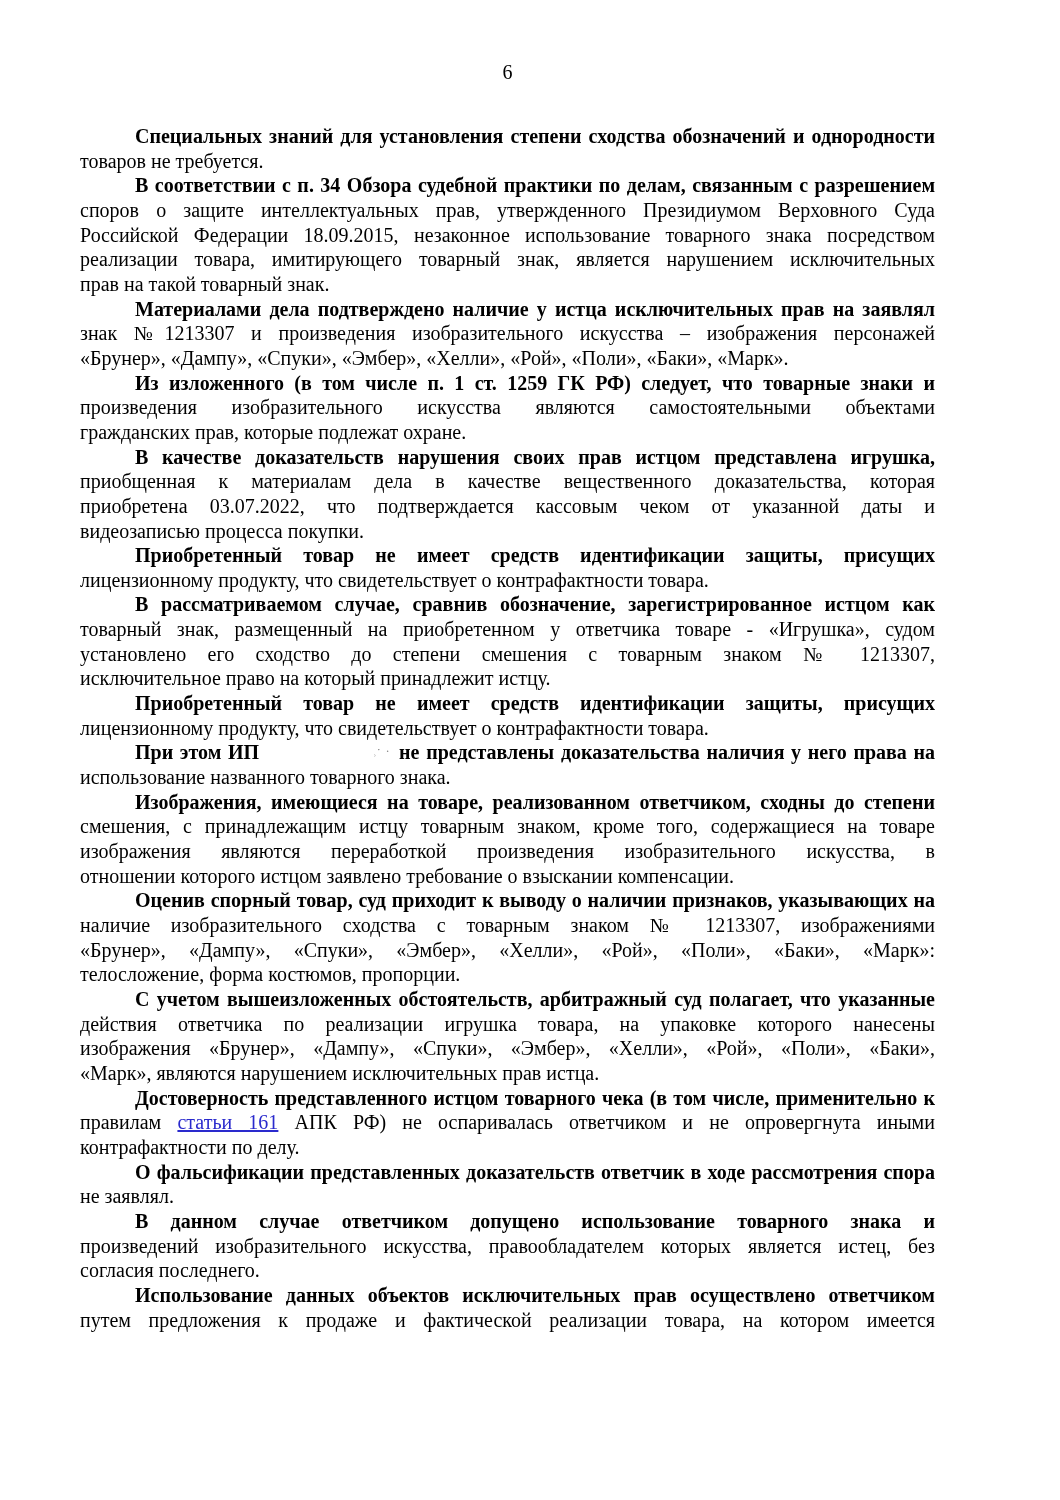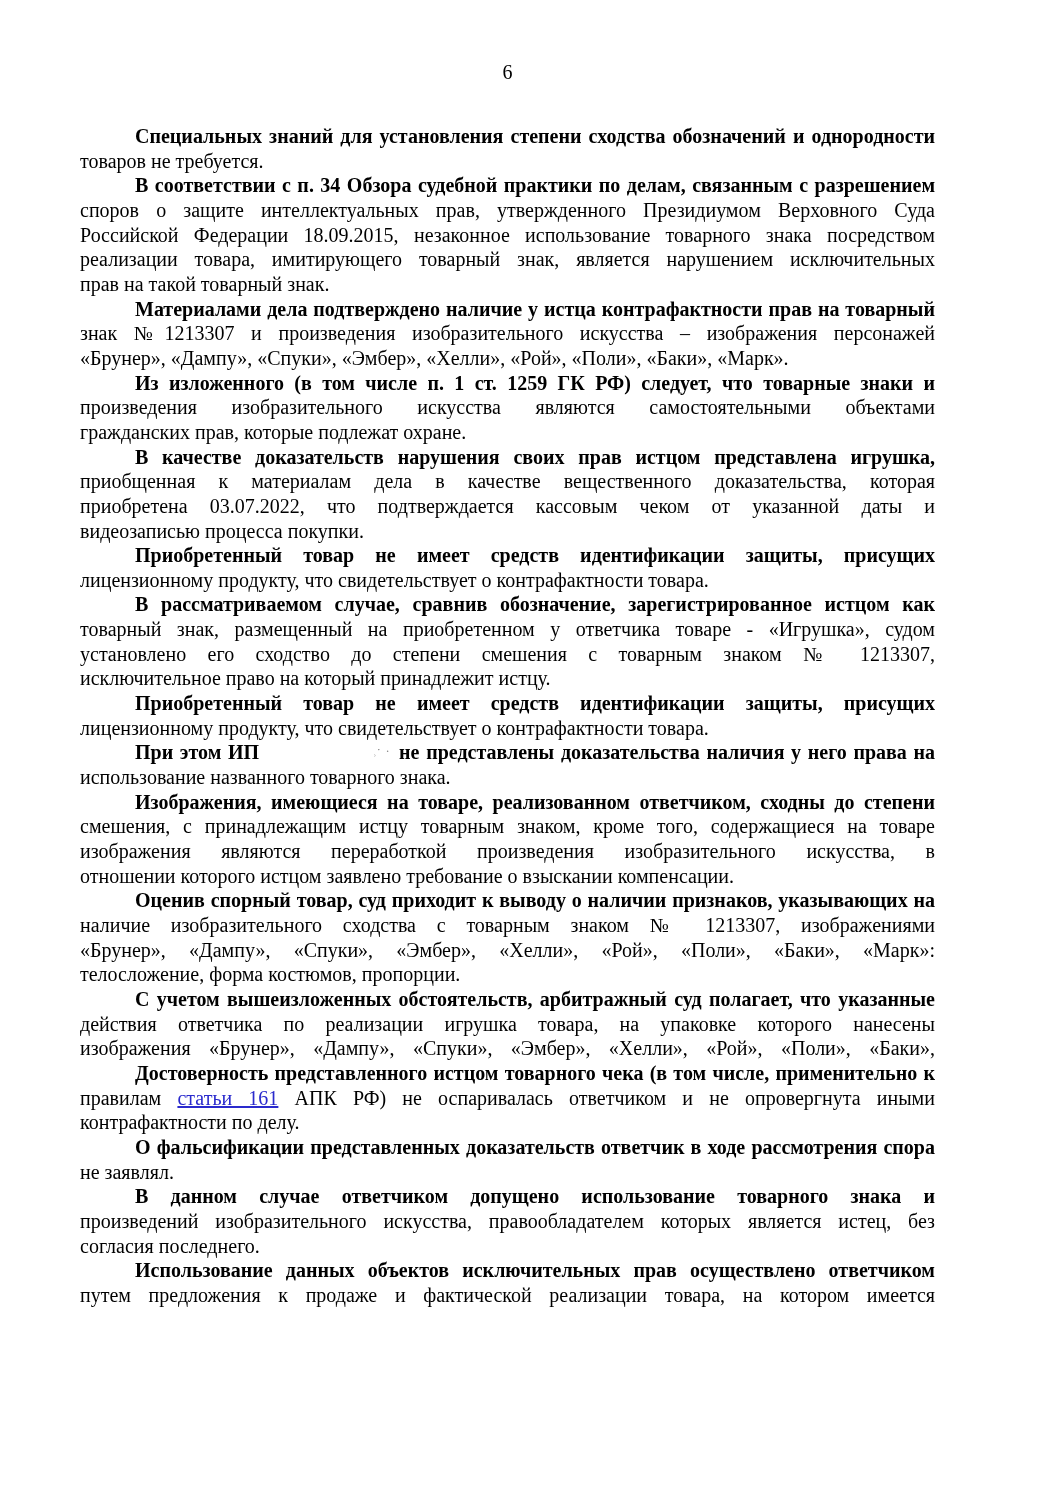--- a/index.html
+++ b/index.html
@@ -81,21 +81,21 @@
         <div class="line last">товаров не требуется.</div>
       </div>
       <div class="para">
         <div class="line indent">В соответствии с п. 34 Обзора судебной практики по делам, связанным с разрешением</div>
         <div class="line">споров о защите интеллектуальных прав, утвержденного Президиумом Верховного Суда</div>
         <div class="line">Российской Федерации 18.09.2015, незаконное использование товарного знака посредством</div>
         <div class="line">реализации товара, имитирующего товарный знак, является нарушением исключительных</div>
         <div class="line last">прав на такой товарный знак.</div>
       </div>
       <div class="para">
-        <div class="line indent">Материалами дела подтверждено наличие у истца контрафактности прав на товарный</div>
+        <div class="line indent">Материалами дела подтверждено наличие у истца исключительных прав на заявлял</div>
         <div class="line">знак №1213307 и произведения изобразительного искусства – изображения персонажей</div>
         <div class="line last">«Брунер», «Дампу», «Спуки», «Эмбер», «Хелли», «Рой», «Поли», «Баки», «Марк».</div>
       </div>
       <div class="para">
         <div class="line indent">Из изложенного (в том числе п. 1 ст. 1259 ГК РФ) следует, что товарные знаки и</div>
         <div class="line">произведения изобразительного искусства являются самостоятельными объектами</div>
         <div class="line last">гражданских прав, которые подлежат охране.</div>
       </div>
       <div class="para">
         <div class="line indent">В качестве доказательств нарушения своих прав истцом представлена игрушка,</div>
@@ -130,20 +130,21 @@
       <div class="para">
         <div class="line indent">Оценив спорный товар, суд приходит к выводу о наличии признаков, указывающих на</div>
         <div class="line">наличие изобразительного сходства с товарным знаком № 1213307, изображениями</div>
         <div class="line">«Брунер», «Дампу», «Спуки», «Эмбер», «Хелли», «Рой», «Поли», «Баки», «Марк»:</div>
         <div class="line last">телосложение, форма костюмов, пропорции.</div>
       </div>
       <div class="para">
         <div class="line indent">С учетом вышеизложенных обстоятельств, арбитражный суд полагает, что указанные</div>
         <div class="line">действия ответчика по реализации игрушка товара, на упаковке которого нанесены</div>
         <div class="line">изображения «Брунер», «Дампу», «Спуки», «Эмбер», «Хелли», «Рой», «Поли», «Баки»,</div>
+        <div class="line last">«Марк», являются нарушением исключительных прав истца.</div>
       </div>
       <div class="para">
         <div class="line indent">Достоверность представленного истцом товарного чека (в том числе, применительно к</div>
         <div class="line">правилам <a class="doc-link" href="#">статьи 161</a> АПК РФ) не оспаривалась ответчиком и не опровергнута иными</div>
         <div class="line last">контрафактности по делу.</div>
       </div>
       <div class="para">
         <div class="line indent">О фальсификации представленных доказательств ответчик в ходе рассмотрения спора</div>
         <div class="line last">не заявлял.</div>
       </div>

